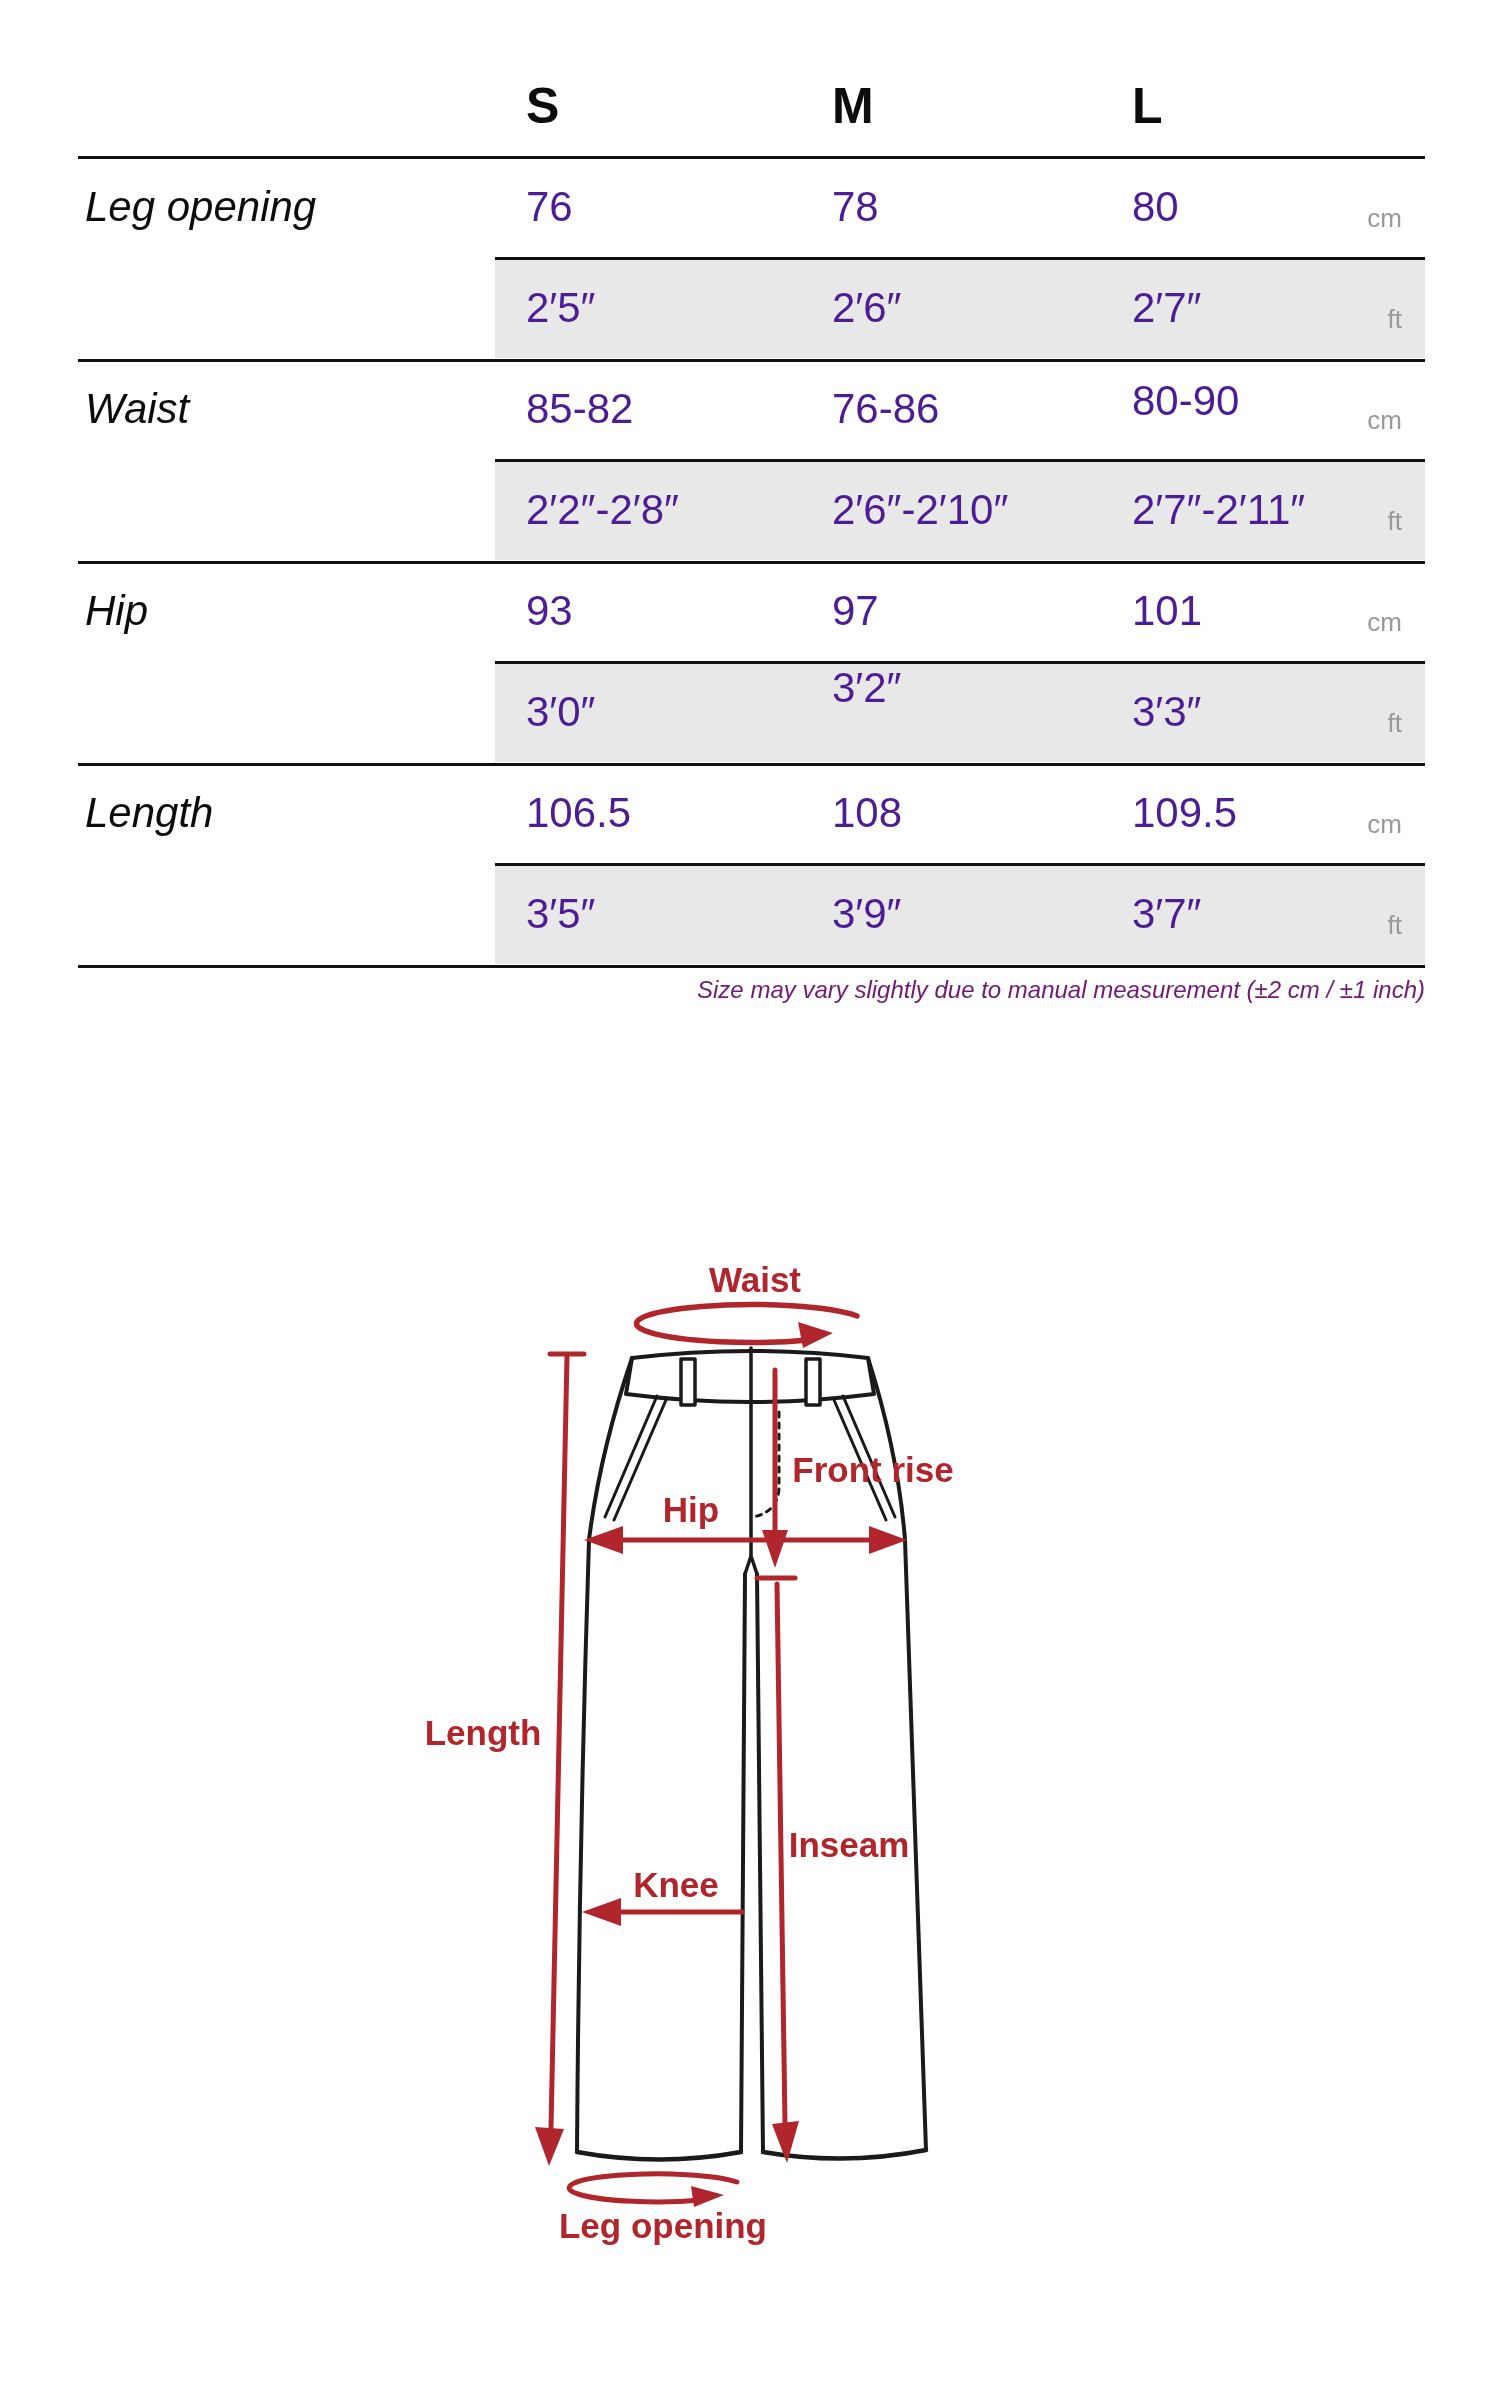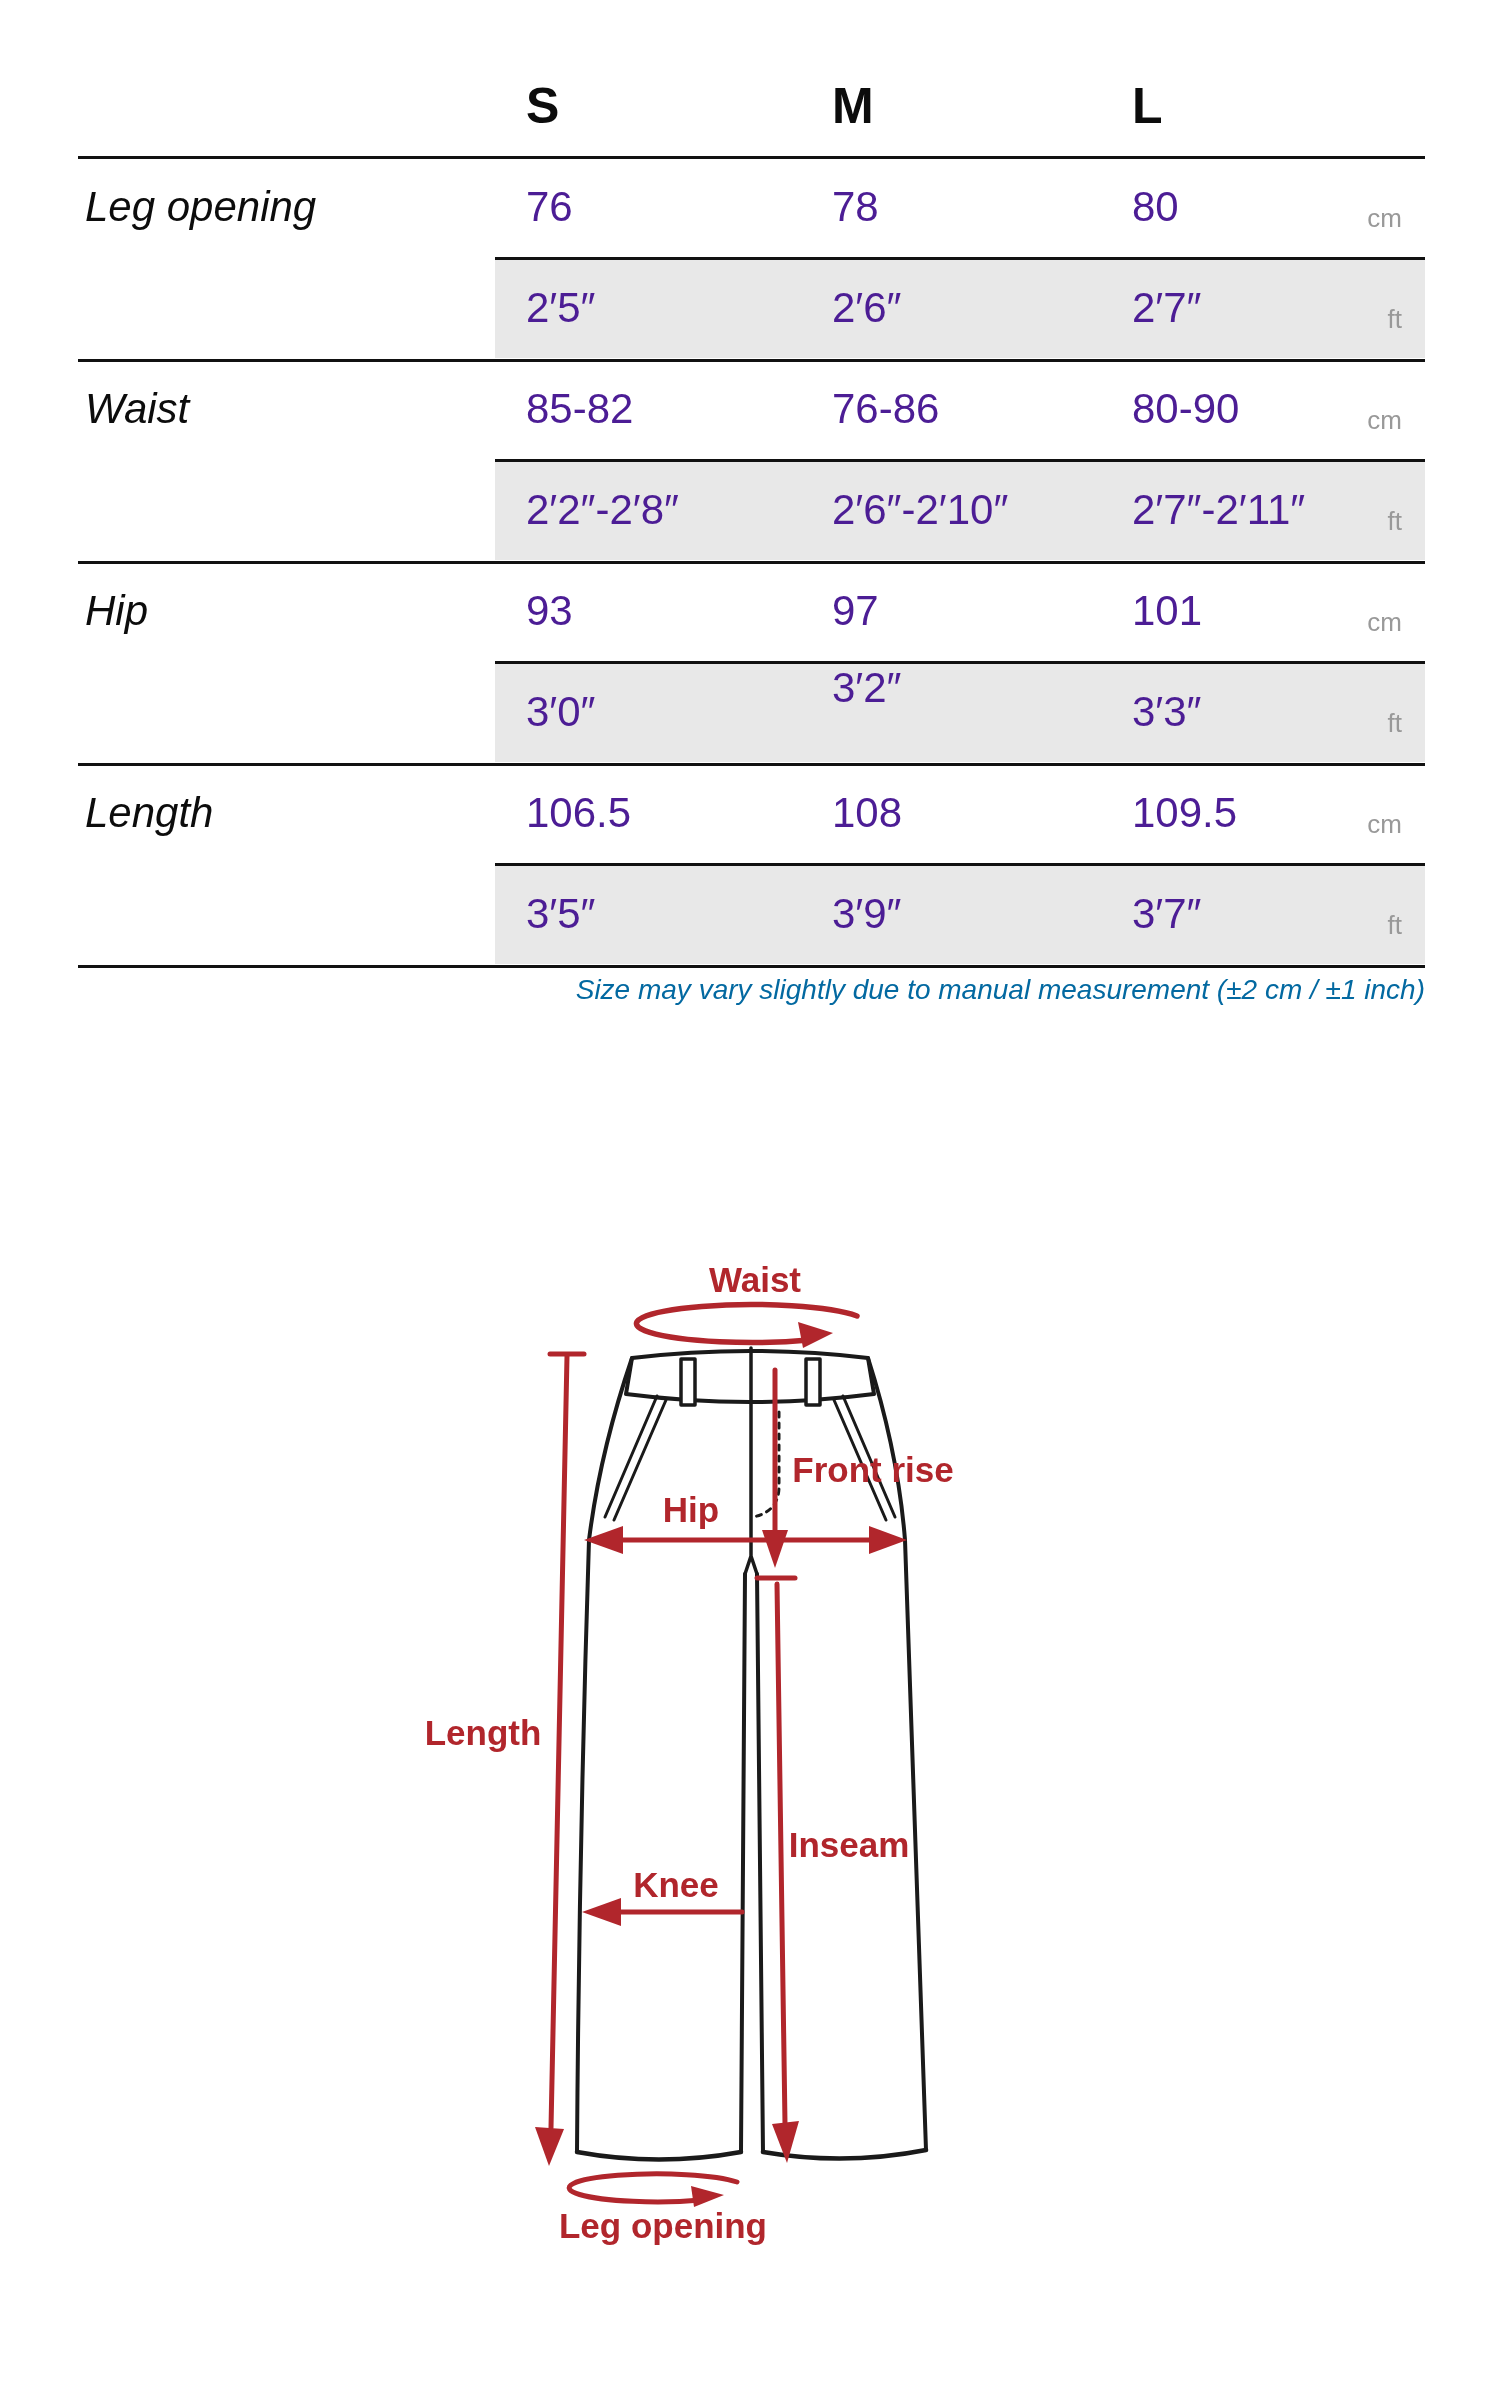--- a/index.html
+++ b/index.html
@@ -30,21 +30,21 @@
   .val{
     position:absolute;height:48px;line-height:48px;
     font-size:42px;color:#4c1d95;white-space:nowrap;
   }
   .unit{
     position:absolute;right:98px;height:30px;line-height:30px;
     font-size:26px;color:#999999;white-space:nowrap;text-align:right;
   }
   .note{
     position:absolute;top:971px;right:75px;height:38px;line-height:38px;
-    font-size:28px;font-style:italic;color:#0369a1;white-space:nowrap;
+    font-size:24px;font-style:italic;color:#701a75;white-space:nowrap;
   }
   .c-s{left:526px;} .c-m{left:832px;} .c-l{left:1132px;}
   
   .diagram{position:absolute;left:0;top:0;width:1500px;height:2400px;}
   .dlabel{
     font-family:"Liberation Sans","DejaVu Sans",sans-serif;
     font-size:35px;font-weight:bold;text-anchor:middle;
   }
 </style>
 </head>
@@ -75,21 +75,21 @@
     <div class="val c-l" style="top:183px">80</div>
     <div class="unit" style="top:203px">cm</div>
     <div class="val c-s" style="top:284px">2′5″</div>
     <div class="val c-m" style="top:284px">2′6″</div>
     <div class="val c-l" style="top:284px">2′7″</div>
     <div class="unit" style="top:304px">ft</div>
 
     <div class="rowlabel" style="top:385px">Waist</div>
     <div class="val c-s" style="top:385px">85-82</div>
     <div class="val c-m" style="top:385px">76-86</div>
-    <div class="val c-l" style="top:385px">80-90</div>
+    <div class="val c-l" style="top:377px">80-90</div>
     <div class="unit" style="top:405px">cm</div>
     <div class="val c-s" style="top:486px">2′2″-2′8″</div>
     <div class="val c-m" style="top:486px">2′6″-2′10″</div>
     <div class="val c-l" style="top:486px">2′7″-2′11″</div>
     <div class="unit" style="top:506px">ft</div>
 
     <div class="rowlabel" style="top:587px">Hip</div>
     <div class="val c-s" style="top:587px">93</div>
     <div class="val c-m" style="top:587px">97</div>
     <div class="val c-l" style="top:587px">101</div>

